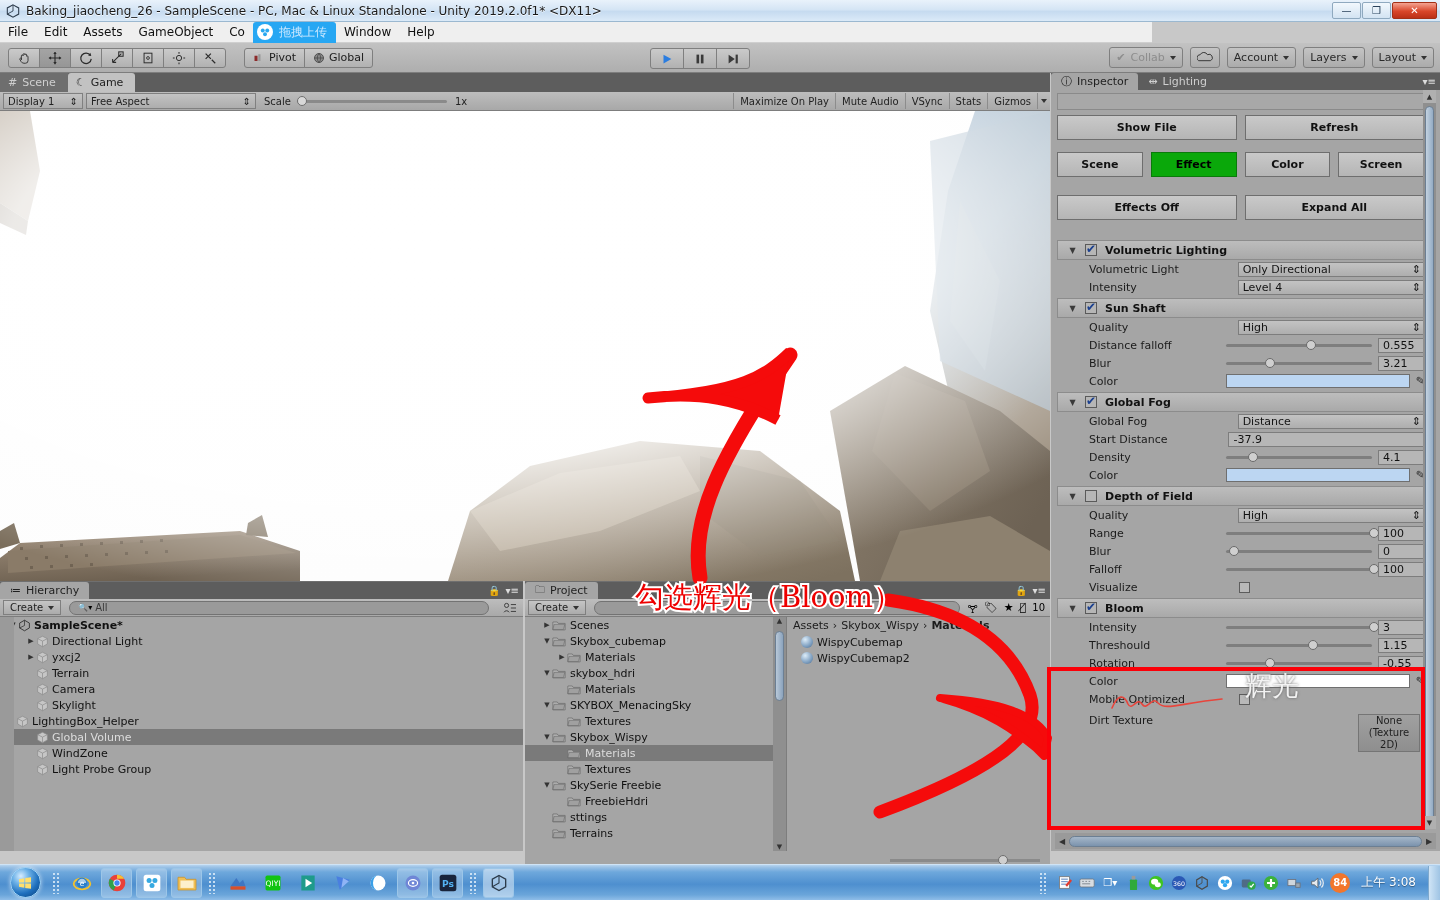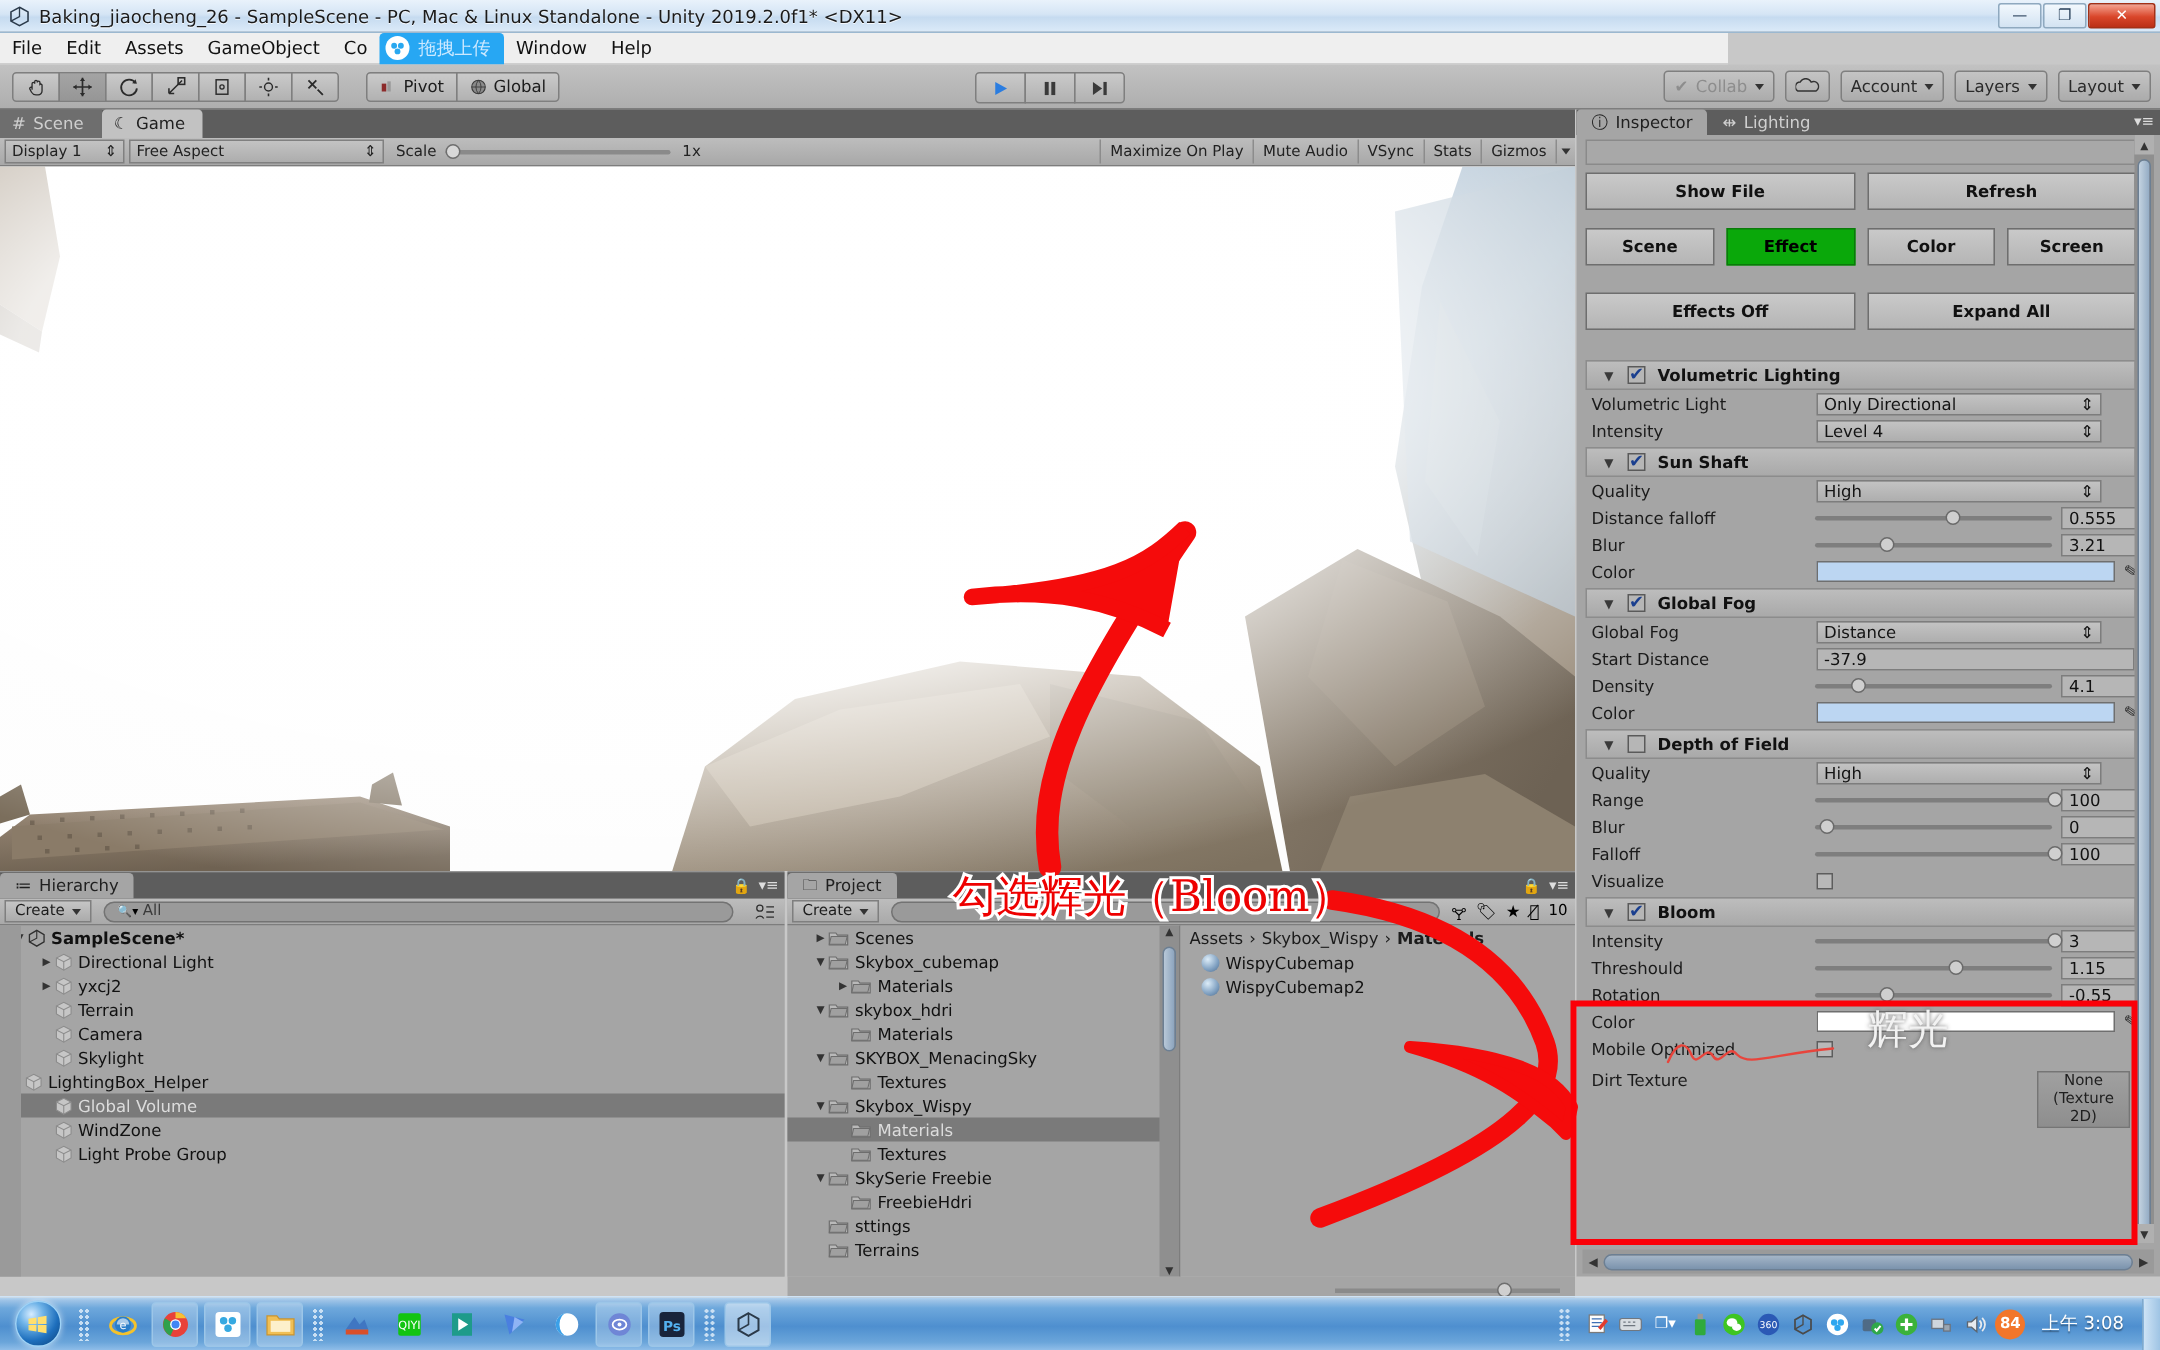--- a/index.html
+++ b/index.html
@@ -190,21 +190,21 @@
     background:linear-gradient(to bottom,#bdbdbd,#a9a9a9);
     border:1px solid #8c8c8c;
     display:flex; align-items:center; gap:8px; padding-left:10px;
     font-size:11px; font-weight:bold; color:#111;
   }
   .sechead .tri { font-size:8px; color:#3a3a3a; width:9px;}
   .cbx { width:12px;height:12px;border:1px solid #5a5a5a; background:#b6b6b6; display:inline-block; position:relative;}
   .cbx.on::after {
     content:"✔"; position:absolute; left:0px; top:-3px; font-size:12px; color:#1a3f8f; font-weight:bold;
   }
-  .prow { height:18px; display:flex; align-items:center; padding-left:6px; font-size:11px; color:#1b1b1b;}
+  .prow { height:18px; display:flex; align-items:center; padding-left:6px; font-size:11px; color:#1b1b1b;margin-left:28px;}
   .plabel { width:150px; }
   .pdd {
     width:190px; height:15px; border:1px solid #7d7d7d;
     background:linear-gradient(to bottom,#c3c3c3,#aeaeae);
     display:flex;align-items:center;justify-content:space-between; padding:0 4px;
     font-size:11px; color:#141414;
   }
   .pslider { width:160px; height:3px; background:#7e7e7e; border-radius:2px; position:relative; margin-right:6px;}
   .pslider .knob { position:absolute; top:-4px; width:10px;height:10px;border-radius:50%; background:#cfcfcf; border:1px solid #6a6a6a;}
   .pnum { width:52px; height:15px; border:1px solid #7d7d7d; background:#b6b6b6; font-size:11px; color:#111; display:flex;align-items:center;padding-left:4px;}

